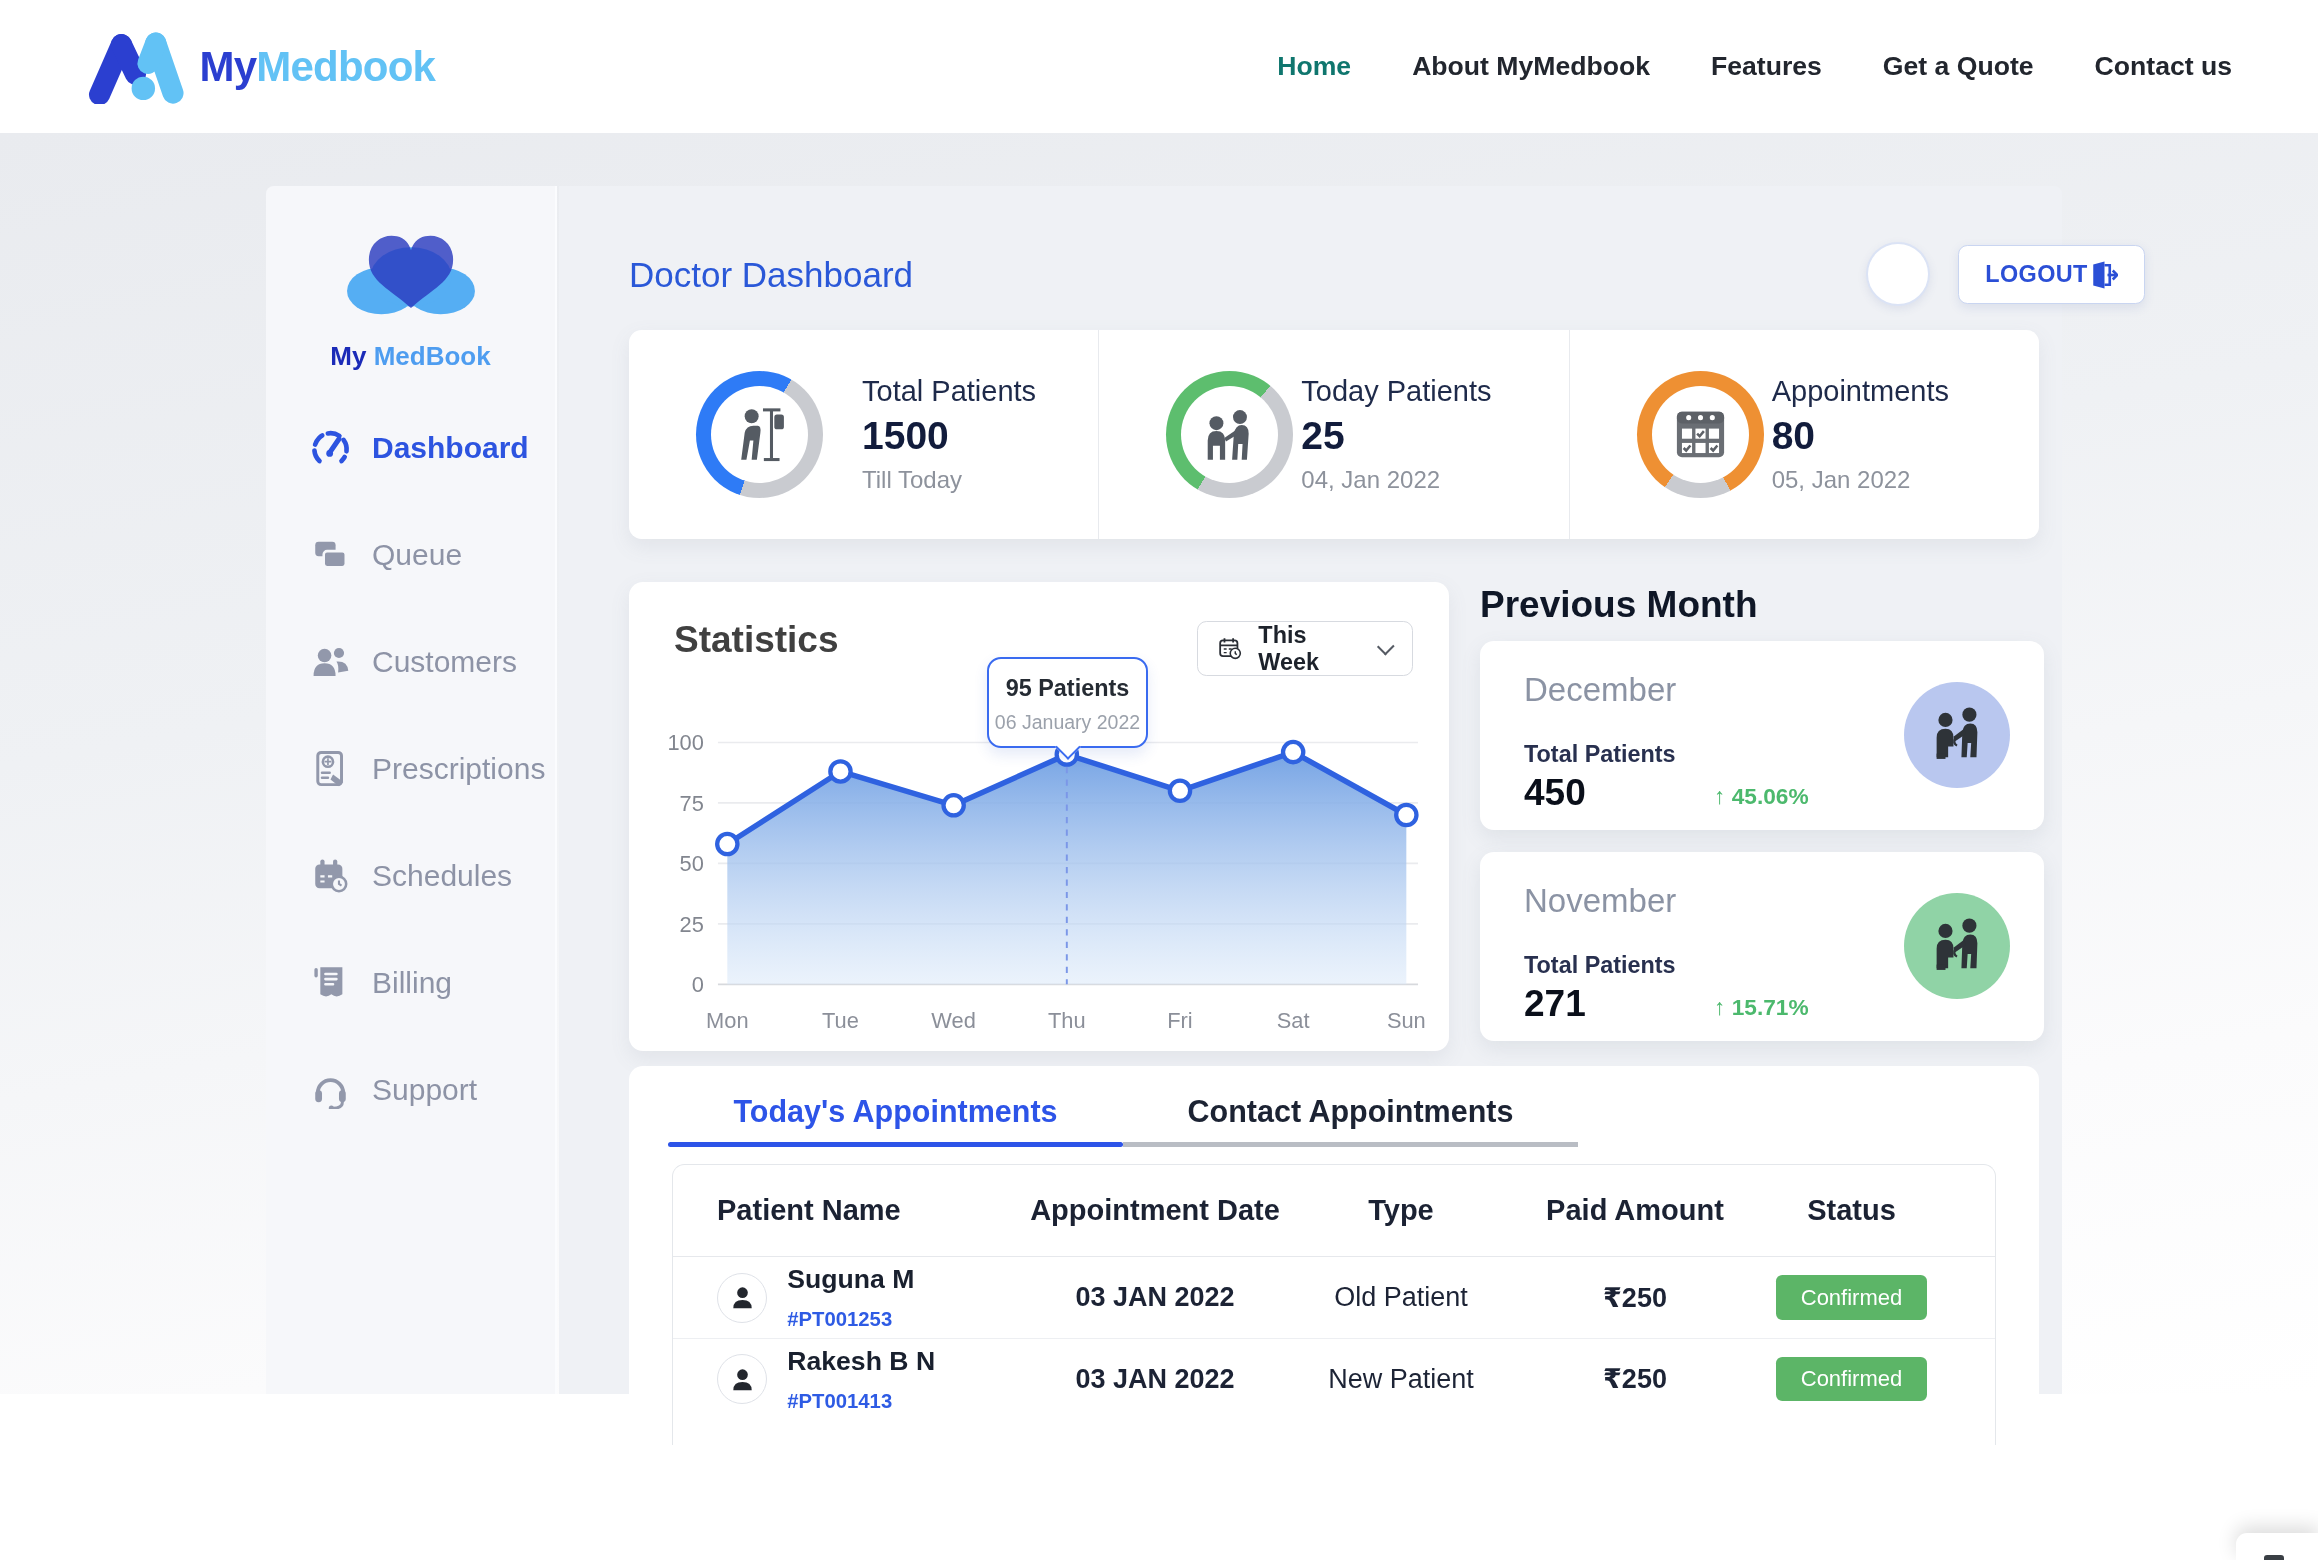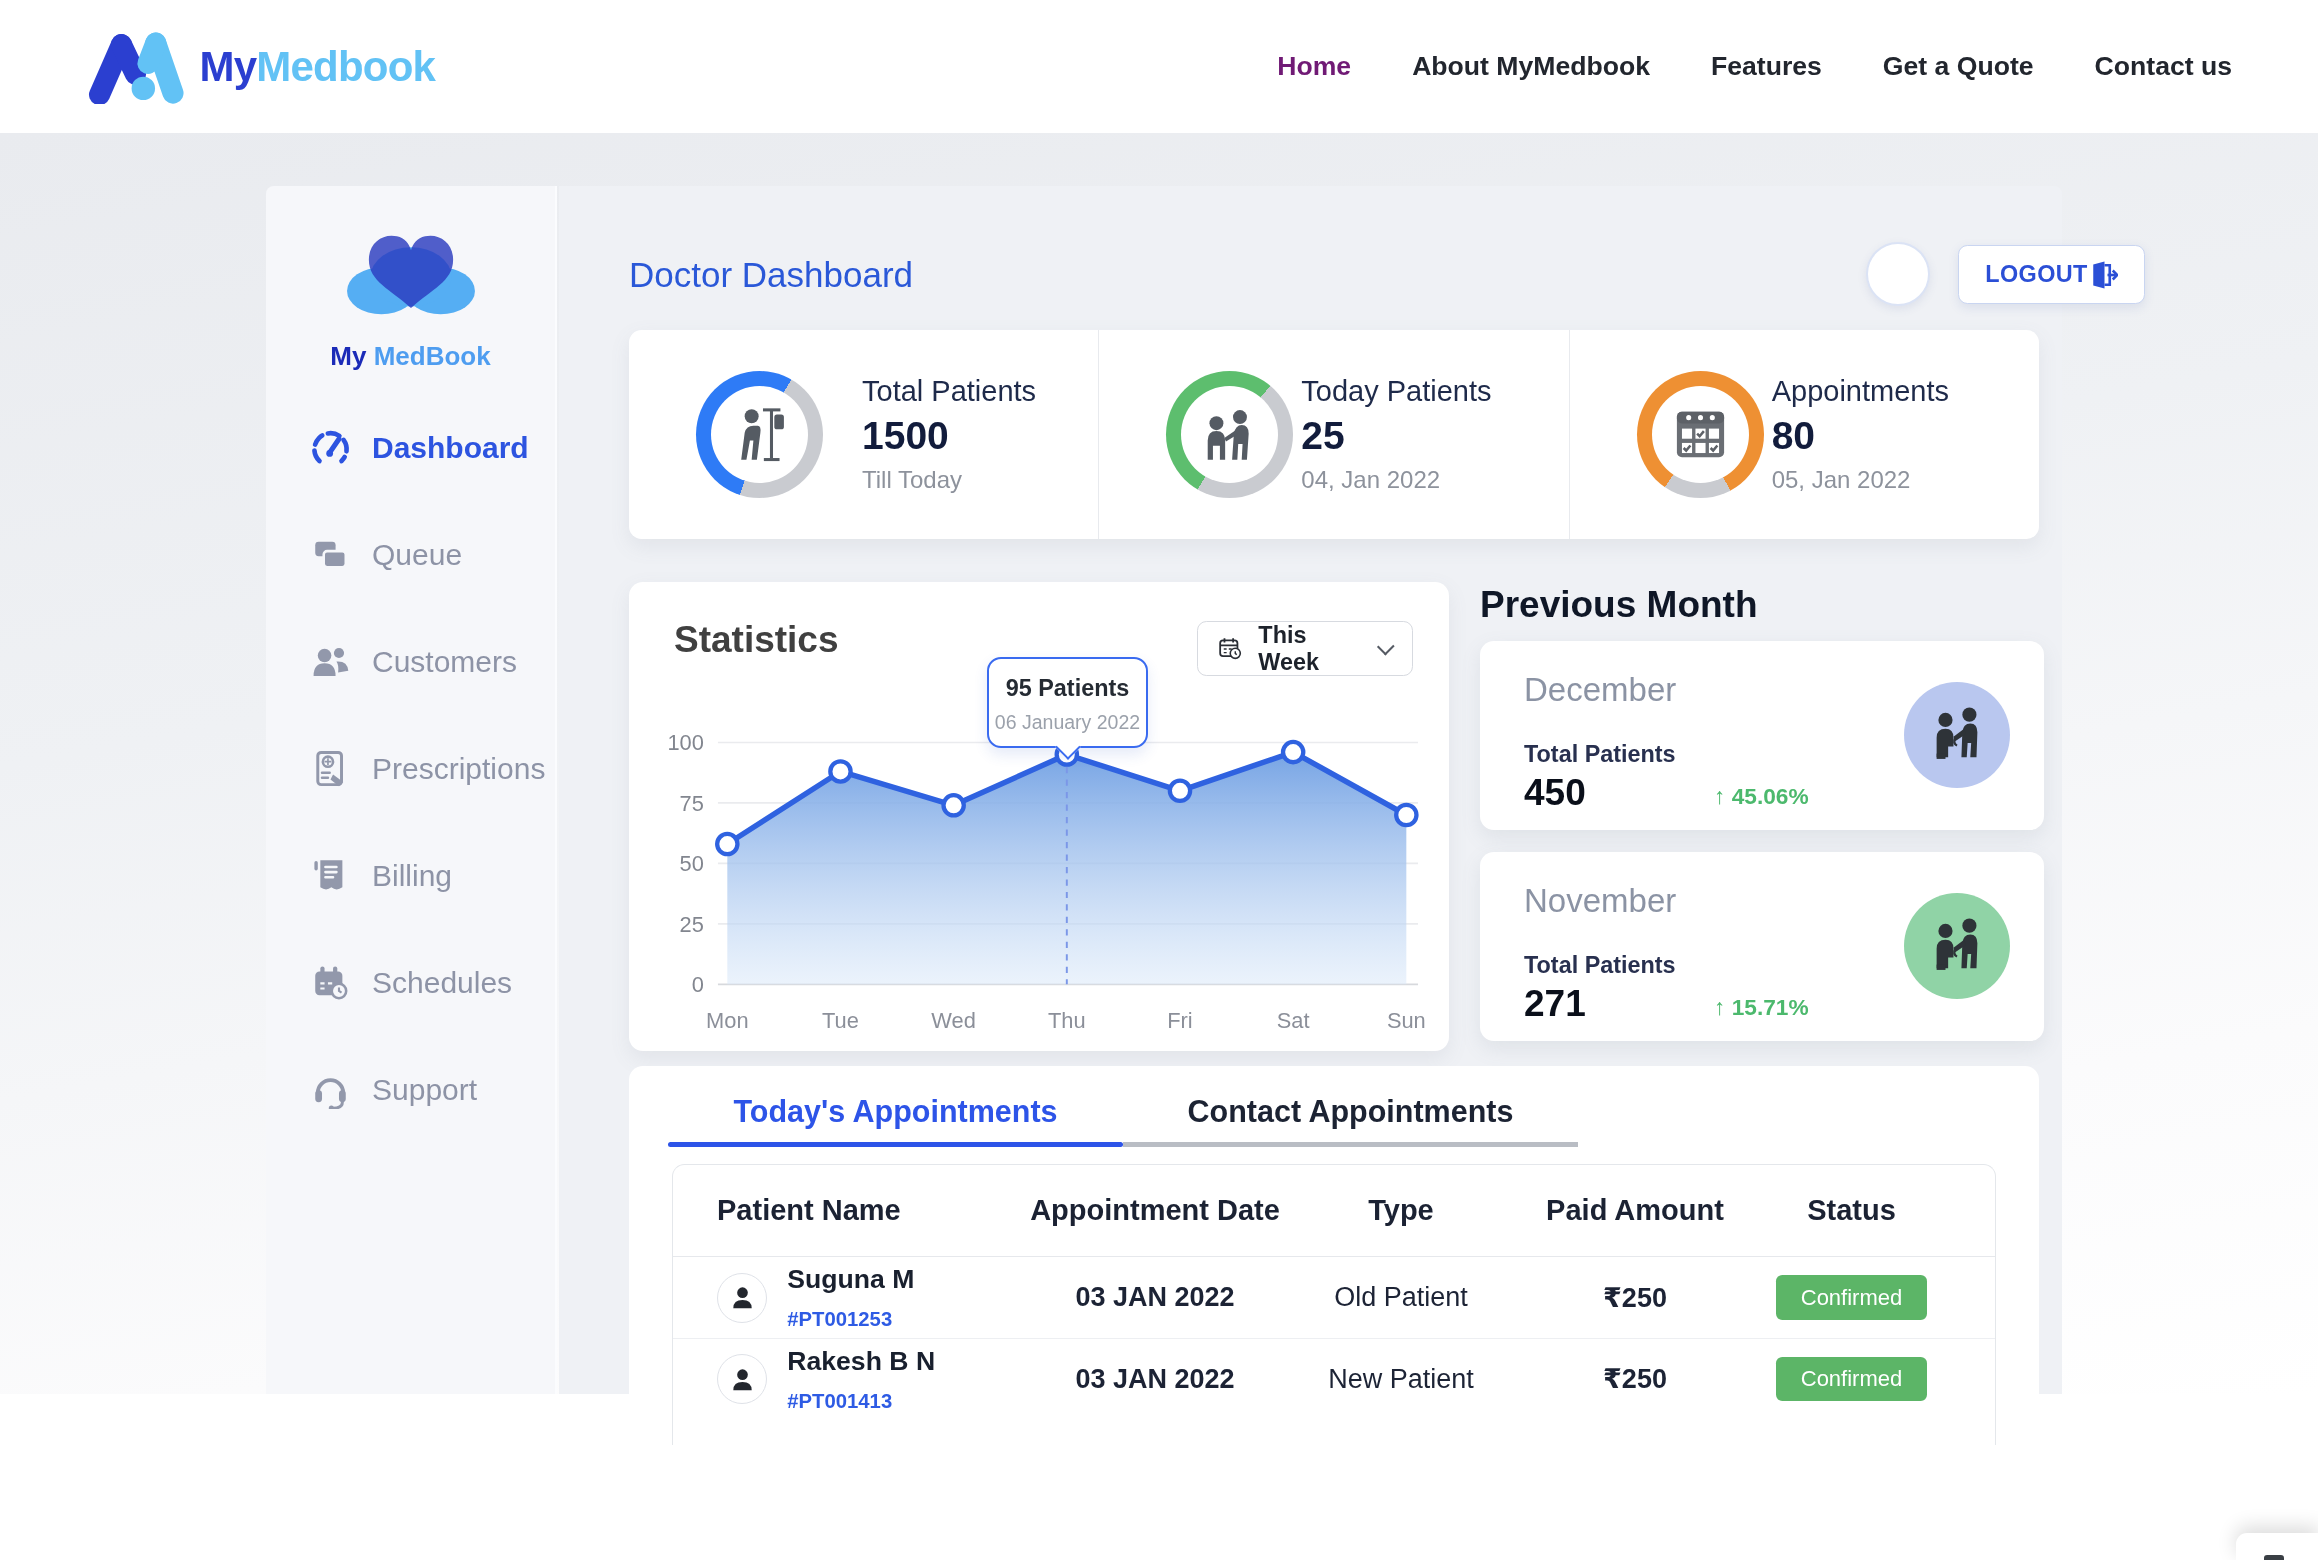--- a/index.html
+++ b/index.html
@@ -9,21 +9,21 @@
 
   
   .navbar { position:absolute; top:0; left:0; width:2319px; height:133px; background:#fff;
     display:flex; align-items:center; justify-content:space-between; padding:0 87px; z-index:6; }
   .brand { display:flex; align-items:center; gap:15.6px; }
   .brand-text { font-size:42px; font-weight:700; letter-spacing:-0.8px; }
   .brand-text .p1 { color:#2b3fd0; }
   .brand-text .p2 { color:#62c2f5; }
   .nav-links { display:flex; gap:61px; font-size:26.6px; font-weight:600; color:#22262e; }
   .nav-link { cursor:pointer; }
-  .nav-link.active { color:#701a75; }
+  .nav-link.active { color:#0f766e; }
 
   
   .page-bg { position:absolute; top:133px; left:0; width:2319px; height:1261px;
     background:linear-gradient(170deg,#e9ebef 0%,#eff1f4 38%,#fbfbfc 78%,#ffffff 100%); z-index:0; }
 
   
   .sidebar { position:absolute; left:266px; top:186px; width:291px; height:1208px;
     background:#f6f7fa; border-right:2.3px solid #fbfcfe; border-radius:7.8px 0 0 0; z-index:2; }
   .side-logo-wrap { text-align:center; padding-top:30px; }
   .side-logo-text { font-size:26px; font-weight:600; margin-top:4.7px; }
@@ -204,36 +204,36 @@
           <rect x="8" y="4" width="28" height="38" rx="4" fill="none" stroke="#9298ab" stroke-width="3.5"></rect>
           <circle cx="20" cy="15" r="6" fill="none" stroke="#9298ab" stroke-width="3"></circle>
           <path d="M20 11 v8 M16 15 h8" stroke="#9298ab" stroke-width="2"></path>
           <path d="M13 28 h9 M13 34 h7" stroke="#9298ab" stroke-width="3" stroke-linecap="round"></path>
           <path d="M26 30 l12 9 -5 5 -10 -8 Z" fill="#9298ab"></path>
         </svg>
         <span>Prescriptions</span>
       </div>
       <div class="menu-item">
         <svg width="39" height="39" viewBox="0 0 46 46">
-          <rect x="4" y="6" width="4" height="11" rx="2" fill="#9298ab"></rect>
-          <path d="M11 5 h26 v32 q-7 5 -13 0 q-6 5 -13 0 Z" fill="#9298ab"></path>
-          <path d="M17 13 h13 M17 19 h13 M17 25 h9" stroke="#f6f7fa" stroke-width="3" stroke-linecap="round"></path>
-        </svg>
-        <span>Billing</span>
-      </div>
-      <div class="menu-item">
-        <svg width="39" height="39" viewBox="0 0 46 46">
           <rect x="5" y="10" width="32" height="28" rx="5" fill="#9298ab"></rect>
           <rect x="11" y="4" width="5" height="10" rx="2.5" fill="#9298ab"></rect>
           <rect x="26" y="4" width="5" height="10" rx="2.5" fill="#9298ab"></rect>
           <path d="M11 24 h5 M11 30 h5 M20 24 h5" stroke="#f6f7fa" stroke-width="2.5"></path>
           <circle cx="33" cy="33" r="8.5" fill="#f6f7fa" stroke="#9298ab" stroke-width="3"></circle>
           <path d="M33 29 v4 l3 2" stroke="#9298ab" stroke-width="2.5" fill="none"></path>
         </svg>
         <span>Schedules</span>
+      </div>
+      <div class="menu-item">
+        <svg width="39" height="39" viewBox="0 0 46 46">
+          <rect x="4" y="6" width="4" height="11" rx="2" fill="#9298ab"></rect>
+          <path d="M11 5 h26 v32 q-7 5 -13 0 q-6 5 -13 0 Z" fill="#9298ab"></path>
+          <path d="M17 13 h13 M17 19 h13 M17 25 h9" stroke="#f6f7fa" stroke-width="3" stroke-linecap="round"></path>
+        </svg>
+        <span>Billing</span>
       </div>
       <div class="menu-item">
         <svg width="39" height="39" viewBox="0 0 46 46">
           <path d="M8 27 a15 15 0 0 1 30 0" fill="none" stroke="#9298ab" stroke-width="4.5" stroke-linecap="round"></path>
           <rect x="5" y="24" width="8" height="14" rx="4" fill="#9298ab"></rect>
           <rect x="33" y="24" width="8" height="14" rx="4" fill="#9298ab"></rect>
           <path d="M37 38 q0 7 -11 7" fill="none" stroke="#9298ab" stroke-width="3.5" stroke-linecap="round"></path>
           <circle cx="24" cy="45" r="3" fill="#9298ab"></circle>
         </svg>
         <span>Support</span>

